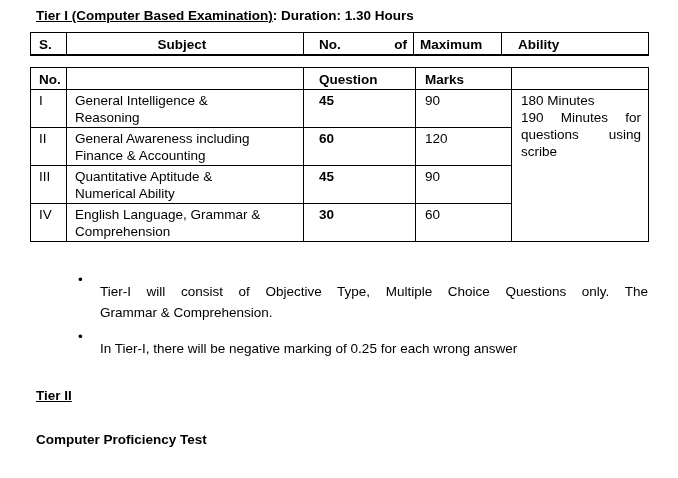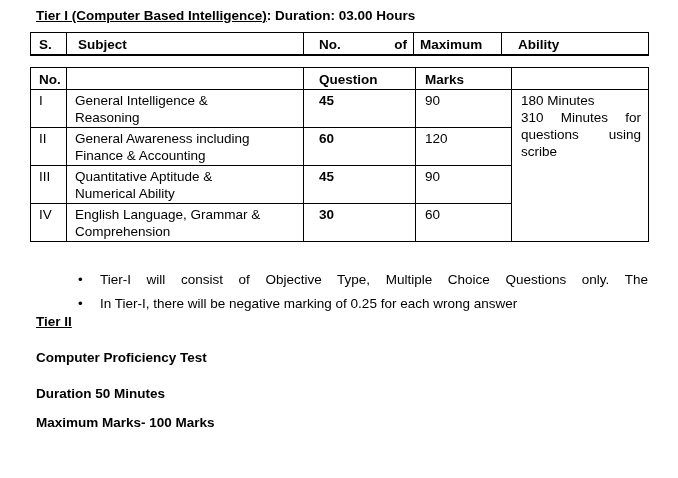--- a/index.html
+++ b/index.html
@@ -28,53 +28,53 @@
     vertical-align: top;
     padding: 2px 6px 1px 8px;
     overflow: hidden;
   }
 
   
   .t1 { margin-top: 8px; width: 618px; }
   .t1 td { font-weight: bold; height: 20px; border-bottom-width: 2px; padding-top: 3px; }
   .t1 .cell-noof { padding-left: 15px; }
   .noof-flex { display: flex; justify-content: space-between; }
-  .t1 .cell-subject { padding-left: 11px; }
+  .t1 .cell-subject { padding-left: 0; text-align: center; }
   .t1 .cell-duration { padding-left: 16px; }
   .t1 .cell-maximum { padding-left: 6px; }
 
   
   .t2 { margin-top: 11px; width: 618px; }
   .t2 .hdr td { font-weight: bold; height: 22px; padding-top: 3px; }
   .t2 .datarow td { height: 36px; }
   .t2 .cell-question { padding-left: 15px; font-weight: bold; }
   .t2 .cell-marks { padding-left: 9px; }
   .t2 .cell-subject { white-space: pre-line; }
   .t2 .cell-durationspan { padding-left: 9px; padding-right: 7px; }
   .jline { text-align: justify; text-align-last: justify; }
 
   
   .bullets { margin: 27px 30px 0 78px; }
   .bullet-item { display: flex; font-size: 13.5px; line-height: 21px; }
   .bullet-item + .bullet-item { margin-top: 3px; }
   .bullet-marker { width: 22px; flex: none; }
-  .bullet-text { flex: 1; }
+  .bullet-text { flex: 1; margin-top: 12px; }
   .bullet-text .jline { text-align: justify; text-align-last: justify; }
 
   
   .tier2 { margin-left: 36px; font-size: 13.5px; font-weight: bold; }
-  .tier2-heading { line-height: 16px; text-decoration: underline; }
-  .tier2-line { margin-top: 20px; line-height: 16px; }
+  .tier2-heading { margin-top: 29px; line-height: 16px; text-decoration: underline; }
+  .tier2-line { margin-top: 28px; line-height: 16px; }
   .tier2-line.last { margin-top: 13px; }
 </style>
 </head>
 <body>
 
 <div class="doc-title">
-  <span class="underlined">Tier I (Computer Based Intelligence)</span><span>: Duration: 03.00 Hours</span>
+  <span class="underlined">Tier I (Computer Based Examination)</span><span>: Duration: 1.30 Hours</span>
 </div>
 
 <table class="t1">
   <colgroup>
     <col style="width:36px">
       <col style="width:237px">
       <col style="width:110px">
       <col style="width:88px">
       <col style="width:147px">
   </colgroup>
@@ -111,21 +111,21 @@
     <td></td>
   </tr>
   <tr class="datarow">
     <td>I</td>
     <td class="cell-subject">General Intelligence &amp;
 Reasoning</td>
     <td class="cell-question">45</td>
     <td class="cell-marks">90</td>
     <td class="cell-durationspan" rowspan="4">
       <div>180 Minutes</div>
-      <div class="jline">310 Minutes for</div>
+      <div class="jline">190 Minutes for</div>
       <div class="jline">questions using</div>
       <div>scribe</div>
     </td>
   </tr>
   <tr class="datarow">
     <td>II</td>
     <td class="cell-subject">General Awareness including
 Finance &amp; Accounting</td>
     <td class="cell-question">60</td>
     <td class="cell-marks">120</td>
@@ -145,20 +145,21 @@
     <td class="cell-marks">60</td>
   </tr>
 </tbody>
   </table>
 
 <div class="bullets">
   <div class="bullet-item">
     <span class="bullet-marker">•</span>
     <span class="bullet-text">
       <div class="jline">Tier-I will consist of Objective Type, Multiple Choice Questions only. The</div>
+      <div>Grammar &amp; Comprehension.</div>
     </span>
   </div>
   <div class="bullet-item">
     <span class="bullet-marker">•</span>
     <span class="bullet-text">
       <div>In Tier-I, there will be negative marking of 0.25 for each wrong answer</div>
     </span>
   </div>
 </div>
 

